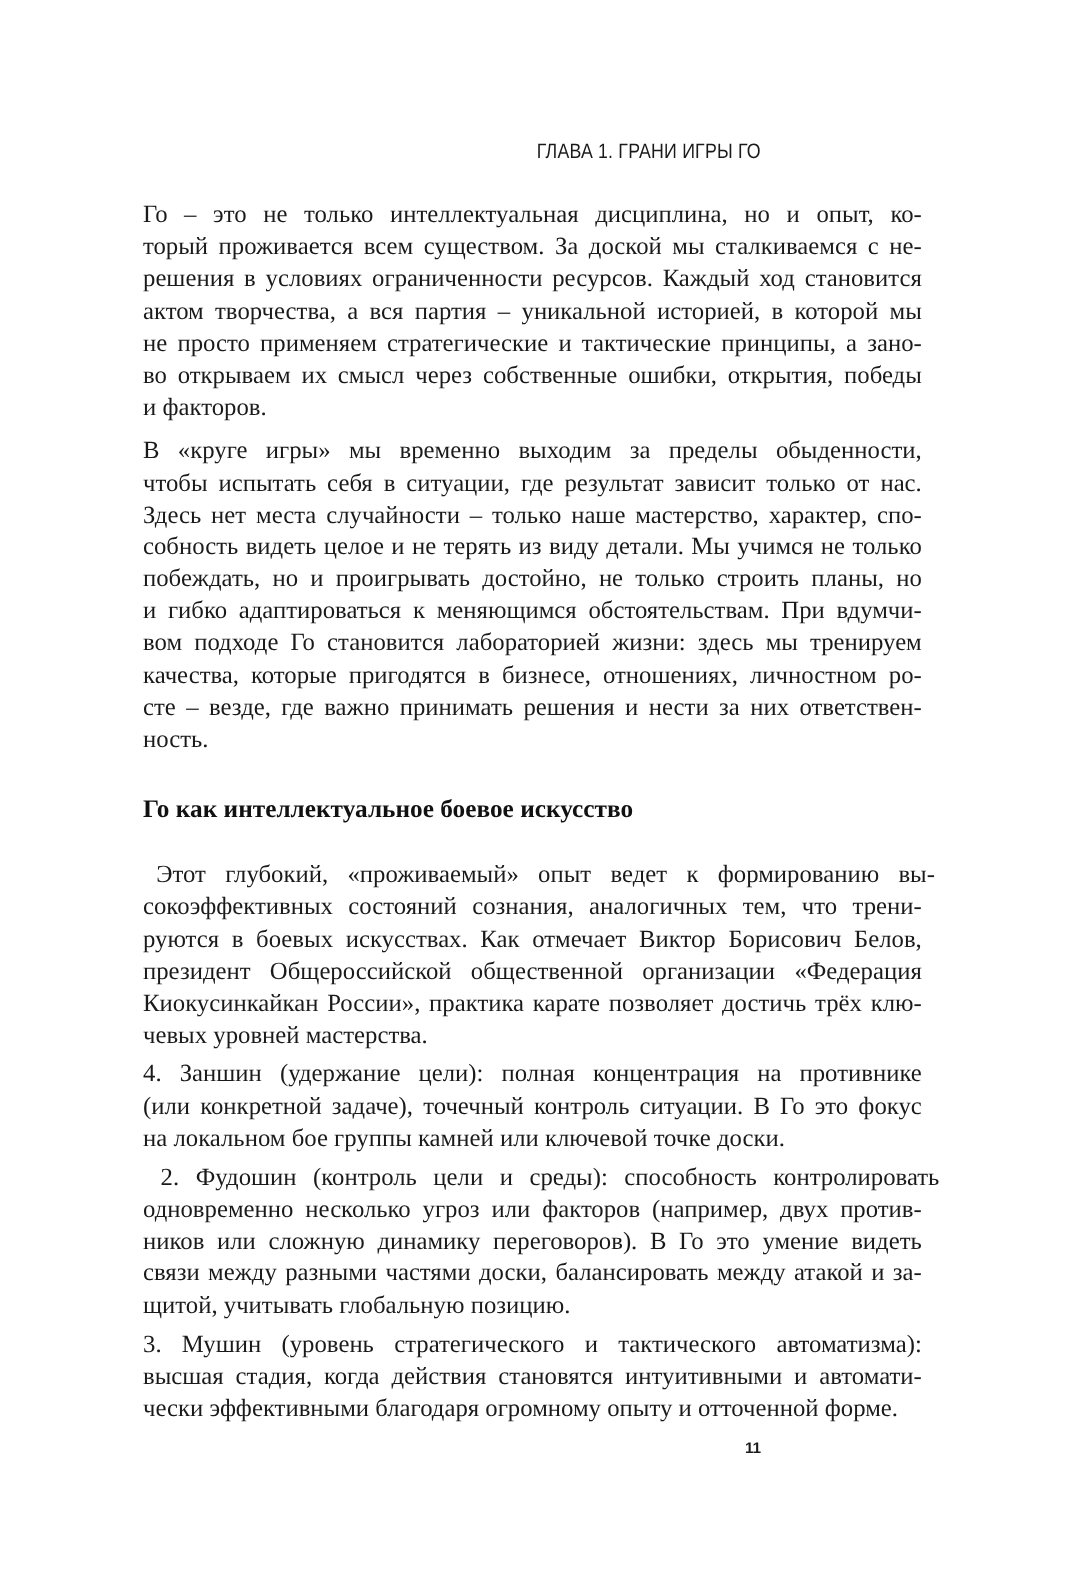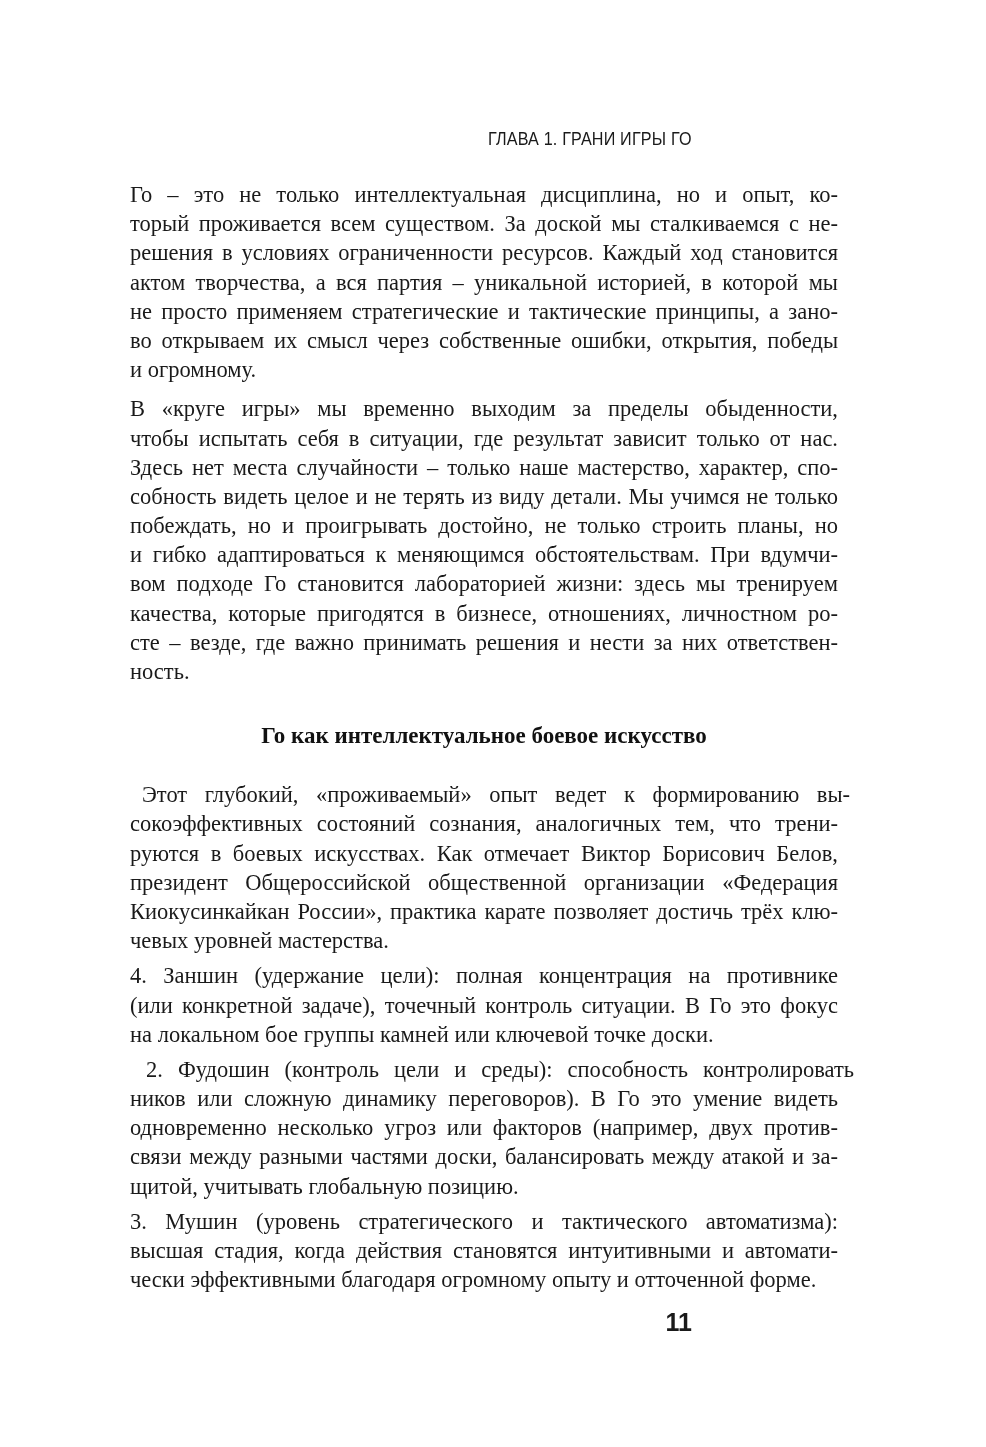--- a/index.html
+++ b/index.html
@@ -17,43 +17,43 @@
     }
     .line {
       display: block; height: 29.2px; white-space: nowrap; text-align: justify; text-align-last: justify;
       overflow: visible;
     }
     .line.last { text-align-last: left; }
     .para { margin: 0 0 6px 0; }
     .para .line:first-child { padding-left: 0; }
     .heading {
       font-family: "Liberation Serif", serif; font-weight: bold; font-size: 23px; color: #111;
-      height: 29px; margin: 35px 0 30px 0; white-space: nowrap; text-align: center;
+      height: 29px; margin: 35px 0 30px 0; white-space: nowrap;
     }
     .page-number {
       position: absolute; right: 148px; top: 1296px;
-      font-family: "Liberation Sans", sans-serif; font-weight: bold; font-size: 25px; color: #1a1a1a;
+      font-family: "Liberation Sans", sans-serif; font-weight: bold; font-size: 14px; color: #1a1a1a;
     }
   </style>
 </head>
 <body>
 
 <div class="page">
   <div class="running-head">ГЛАВА 1. ГРАНИ ИГРЫ ГО</div>
 
   <div class="body-text">
     <div id="intro">
         <div class="para">
           <span class="line" style="padding-left: 0px; text-indent: 0px; margin-left: 0px; box-sizing: border-box; width: 100%; display: block;">Го – это не только интеллектуальная дисциплина, но и опыт, ко-</span>
           <span class="line">торый проживается всем существом. За доской мы сталкиваемся с не-</span>
           <span class="line">решения в условиях ограниченности ресурсов. Каждый ход становится</span>
           <span class="line">актом творчества, а вся партия – уникальной историей, в которой мы</span>
           <span class="line">не просто применяем стратегические и тактические принципы, а зано-</span>
           <span class="line">во открываем их смысл через собственные ошибки, открытия, победы</span>
-          <span class="line last">и огромному.</span>
+          <span class="line last">и факторов.</span>
         </div>
         <div class="para">
           <span class="line" style="padding-left: 0px; text-indent: 0px; margin-left: 0px; box-sizing: border-box; width: 100%; display: block; margin-top: 10px;">В «круге игры» мы временно выходим за пределы обыденности,</span>
           <span class="line">чтобы испытать себя в ситуации, где результат зависит только от нас.</span>
           <span class="line">Здесь нет места случайности – только наше мастерство, характер, спо-</span>
           <span class="line">собность видеть целое и не терять из виду детали. Мы учимся не только</span>
           <span class="line">побеждать, но и проигрывать достойно, не только строить планы, но</span>
           <span class="line">и гибко адаптироваться к меняющимся обстоятельствам. При вдумчи-</span>
           <span class="line">вом подходе Го становится лабораторией жизни: здесь мы тренируем</span>
           <span class="line">качества, которые пригодятся в бизнесе, отношениях, личностном ро-</span>
@@ -71,22 +71,22 @@
           <span class="line">Киокусинкайкан России», практика карате позволяет достичь трёх клю-</span>
           <span class="line last">чевых уровней мастерства.</span>
         </div>
         <div class="para">
           <span class="line" style="padding-left: 0px; text-indent: 0px; margin-left: 0px; box-sizing: border-box; width: 100%; display: block;">4. Заншин (удержание цели): полная концентрация на противнике</span>
           <span class="line">(или конкретной задаче), точечный контроль ситуации. В Го это фокус</span>
           <span class="line last">на локальном бое группы камней или ключевой точке доски.</span>
         </div>
         <div class="para">
           <span class="line" style="padding-left: 0px; text-indent: 0px; margin-left: 16px; box-sizing: border-box; width: 100%; display: block;">2. Фудошин (контроль цели и среды): способность контролировать</span>
+          <span class="line">одновременно несколько угроз или факторов (например, двух против-</span>
           <span class="line">ников или сложную динамику переговоров). В Го это умение видеть</span>
-          <span class="line">одновременно несколько угроз или факторов (например, двух против-</span>
           <span class="line">связи между разными частями доски, балансировать между атакой и за-</span>
           <span class="line last">щитой, учитывать глобальную позицию.</span>
         </div>
         <div class="para">
           <span class="line" style="padding-left: 0px; text-indent: 0px; margin-left: 0px; box-sizing: border-box; width: 100%; display: block;">3. Мушин (уровень стратегического и тактического автоматизма):</span>
           <span class="line">высшая стадия, когда действия становятся интуитивными и автомати-</span>
           <span class="line last">чески эффективными благодаря огромному опыту и отточенной форме.</span>
         </div>
       </div>
   </div>

